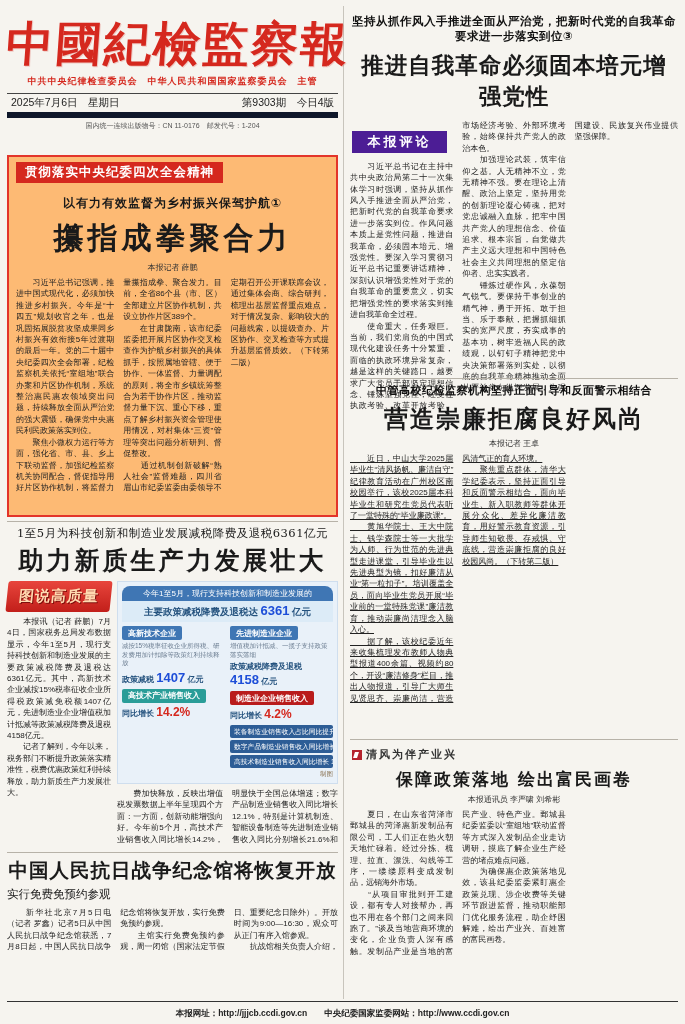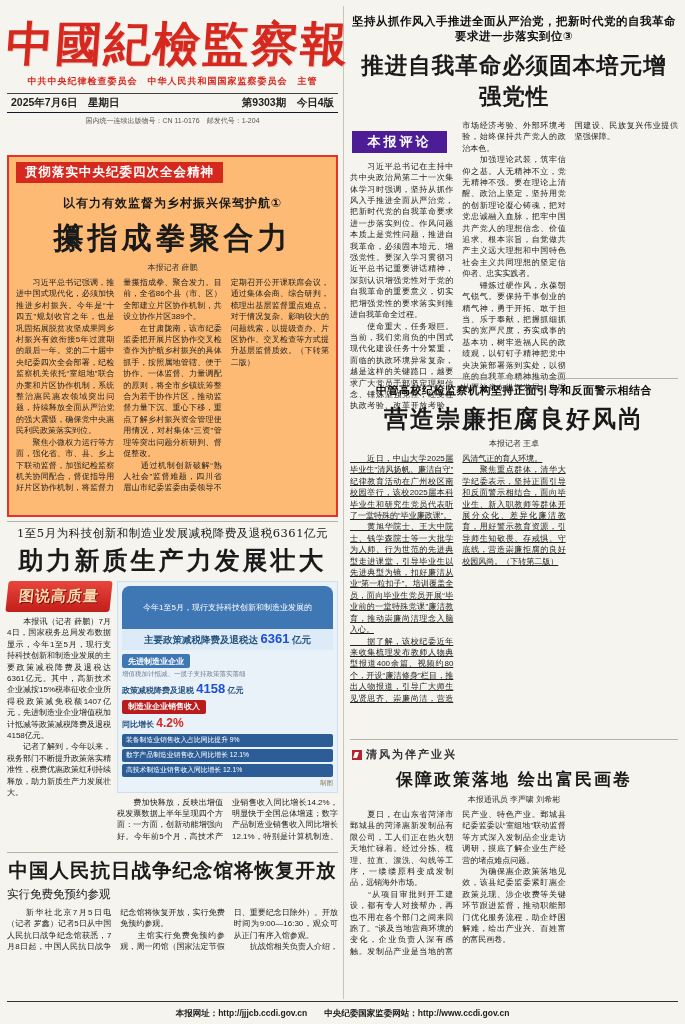--- a/index.html
+++ b/index.html
@@ -20,23 +20,23 @@
   .masthead { height:146px; text-align:center; position:relative; }
   .paper-title {
     font-family:"DejaVu Serif","Liberation Serif",serif;
     color:#d5281e; font-size:47px; font-weight:900; letter-spacing:2px;
     line-height:1.0; padding-top:14px; transform:skewX(-4deg);
     text-shadow:1px 1px 0 #d5281e33;
     white-space:nowrap;
   }
   .supervisor { color:#d5281e; font-size:9px; font-weight:bold; margin-top:8px; letter-spacing:1px; }
   .date-row {
-    margin-top:5px; border-top:1px solid #444; border-bottom:1px solid #0f172a;
+    margin-top:5px; border-top:1px solid #444; border-bottom:6px solid #0f172a;
     display:flex; justify-content:space-between; padding:2px 4px;
-    font-size:10.5px; font-weight:bold; color:#222;
+    font-size:10.5px; font-weight:normal; color:#222;
   }
   .pub-code { font-size:7px; color:#555; margin-top:3px; }
 
   
   .kicker-sm { font-size:11px; font-weight:bold; text-align:center; color:#111; letter-spacing:.5px; }
   .byline { font-size:8px; text-align:center; color:#333; margin:3px 0 4px; }
   .bodytext {
     font-size:8px; line-height:11.4px; text-align:justify; color:#222;
     white-space:pre-line; column-gap:9px; column-fill:auto; overflow:hidden;
   }
@@ -82,21 +82,21 @@
   .tax-content { flex:1; display:flex; gap:6px; min-height:0; }
   .tax-leftcol { width:104px; display:flex; flex-direction:column; }
   .tax-logo {
     background:linear-gradient(180deg,#e8453c,#c21f1a); color:#ffd9b0; font-weight:900;
     font-size:15px; letter-spacing:1px; text-align:center; padding:6px 2px; transform:skewX(-6deg);
     border-radius:3px; margin-bottom:4px; text-shadow:1px 1px 0 #7e0f0c;
   }
   .tax-brief { flex:1; columns:1; }
   .tax-rightcol { flex:1; display:flex; flex-direction:column; min-width:0; }
   .info { background:#e9f1f9; border:1px solid #cfdeee; padding:4px; font-size:7px; }
-  .info-banner { background:#3f76b4; color:#fff; font-size:8px; padding:16px 6px; border-radius:8px 8px 0 0; text-align:center; }
+  .info-banner { background:#3f76b4; color:#fff; font-size:8px; padding:2px 6px; border-radius:8px 8px 0 0; text-align:center; }
   .info-banner2 { background:#dcebf7; color:#24527e; font-weight:bold; font-size:9.5px; text-align:center; padding:2px 0 3px; }
   .num-orange { color:#1d4ed8; font-weight:900; font-size:13px; }
   .num-red { color:#d5281e; font-weight:900; font-size:12px; }
   .info-grid { display:flex; gap:5px; margin-top:4px; }
   .info-col { flex:1; min-width:0; }
   .tag { display:inline-block; color:#fff; font-size:8px; font-weight:bold; padding:1.5px 6px; border-radius:2px; margin-bottom:2px; }
   .tag-blue { background:#3f76b4; }
   .tag-teal { background:#2a9d98; }
   .tag-red { background:#b91c1c; }
   .info-desc { color:#6a7c90; font-size:6.5px; line-height:8.5px; margin-bottom:2px; }
@@ -155,20 +155,31 @@
 　　记者了解到，今年以来，税务部门不断提升政策落实精准性，税费优惠政策红利持续释放，助力新质生产力发展壮大。</div>
           </div>
           <div class="tax-rightcol">
             <div class="info">
               <div class="info-banner">今年1至5月，现行支持科技创新和制造业发展的</div>
               <div class="info-banner2">
                 <span>主要政策减税降费及退税达 </span><span class="num-orange">6361</span><span> 亿元</span>
               </div>
               <div class="info-grid">
                 <div class="info-col">
+                  <span class="tag tag-blue">高新技术企业</span>
+                  <div class="info-desc">减按15%税率征收企业所得税、研发费用加计扣除等政策红利持续释放</div>
+                  <div class="info-line">
+                    <span>政策减税 </span><span class="num-orange">1407</span><span> 亿元</span>
+                  </div>
+                  <span class="tag tag-teal">高技术产业销售收入</span>
+                  <div class="info-line">
+                    <span>同比增长 </span><span class="num-red">14.2%</span>
+                  </div>
+                </div>
+                <div class="info-col">
                   <span class="tag tag-blue">先进制造业企业</span>
                   <div class="info-desc">增值税加计抵减、一揽子支持政策落实落细</div>
                   <div class="info-line">
                     <span>政策减税降费及退税 </span><span class="num-orange">4158</span><span> 亿元</span>
                   </div>
                   <span class="tag tag-red">制造业企业销售收入</span>
                   <div class="info-line">
                     <span>同比增长 </span><span class="num-red">4.2%</span>
                   </div>
                   <div class="strip">装备制造业销售收入占比同比提升 9%</div>

